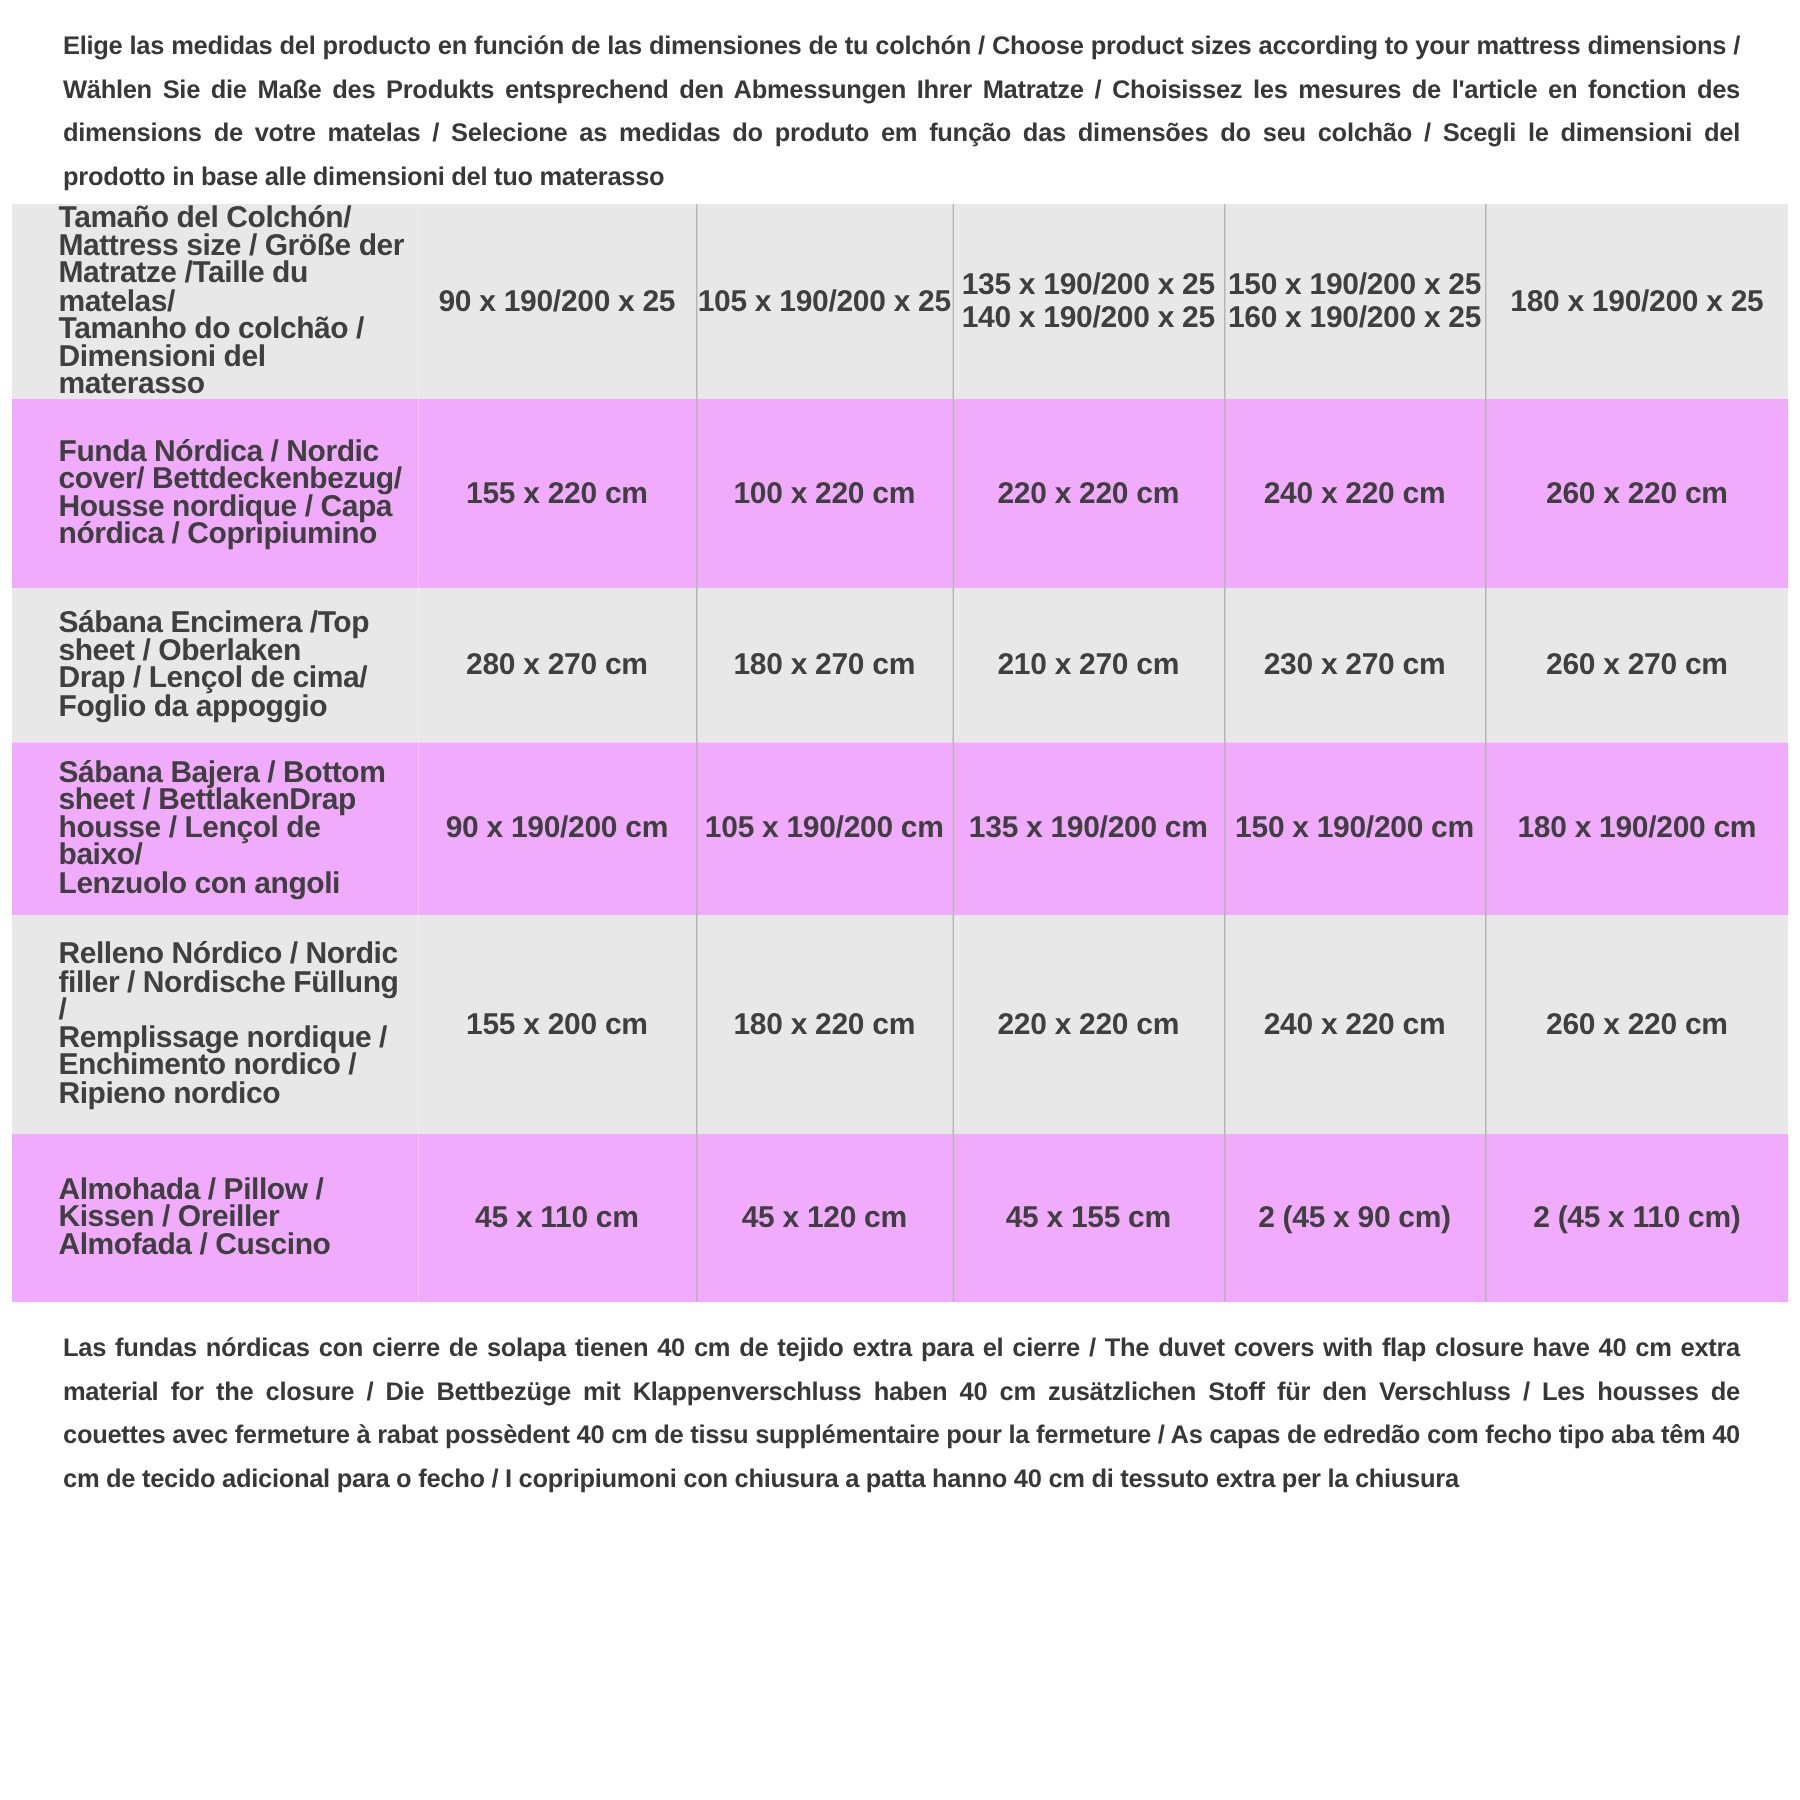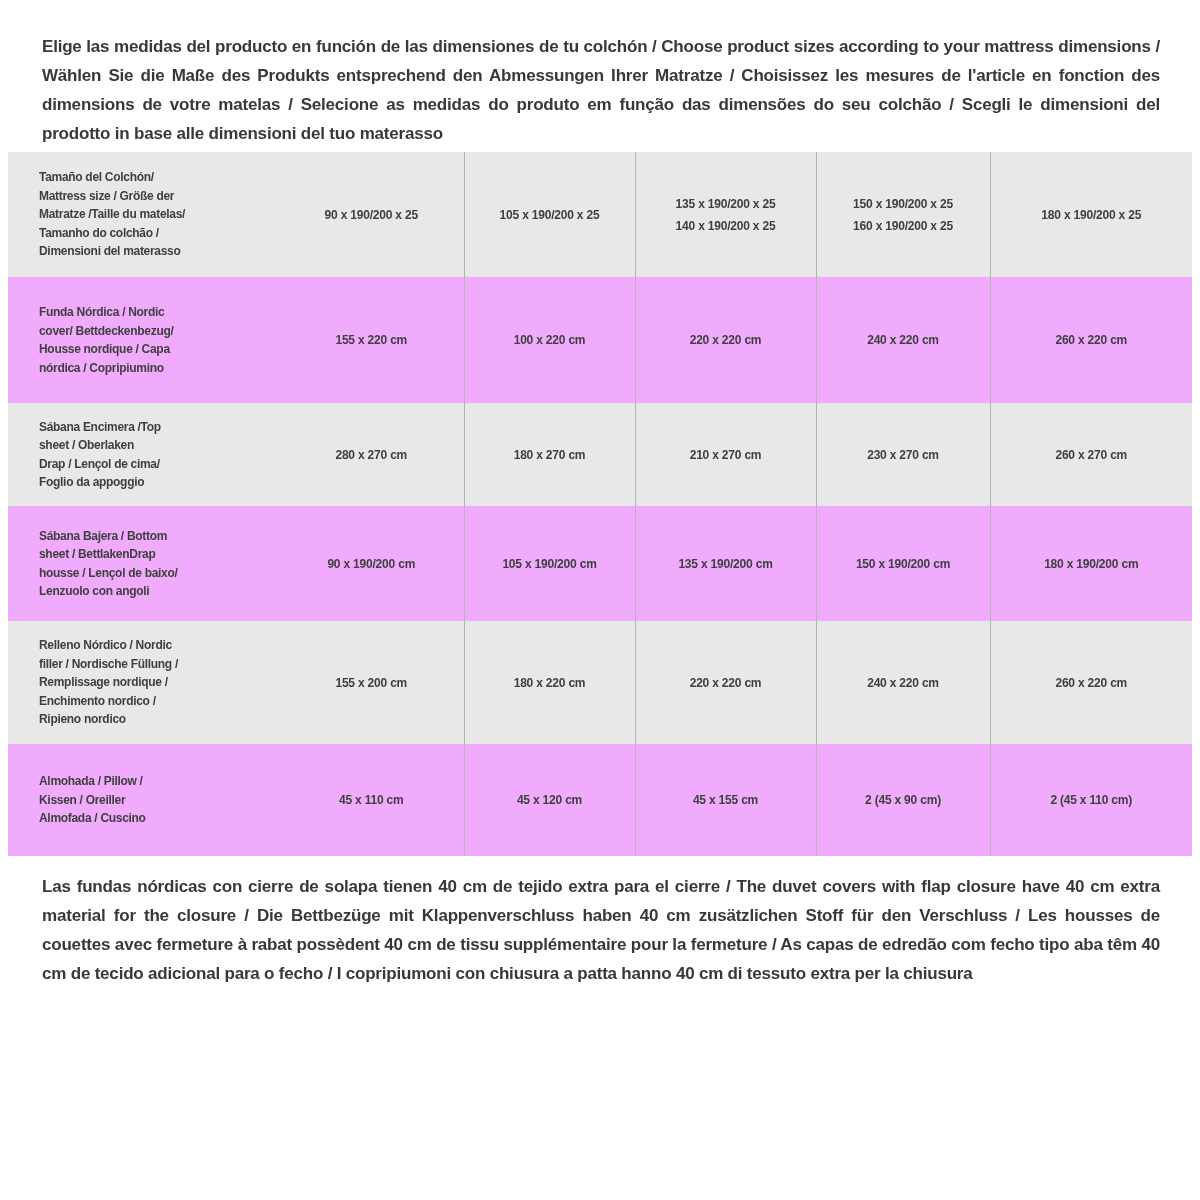--- a/index.html
+++ b/index.html
@@ -22,40 +22,40 @@
   .intro, .footnote {
     margin-left: 42px;
     margin-right: 40px;
     text-align: justify;
     font-size: 17px;
     line-height: 29px;
     letter-spacing: -0.2px;
     color: #383838;
   }
   .intro {
-    padding-top: 32px;
+    padding-top: 16px;
     margin-bottom: 0;
     margin-top: 0;
   }
   .footnote {
     margin-top: 16px;
     margin-bottom: 0;
   }
   table.size-table {
     border-collapse: collapse;
     table-layout: fixed;
     width: 1184px;
     margin-left: 8px;
     margin-top: 4px;
   }
   tr.band { background: #e8e8e8; }
   tr.plain { background: #f0abfc; }
   td {
     vertical-align: middle;
-    font-size: 12px;
+    font-size: 20px;
     padding: 0;
   }
   td.label {
     text-align: left;
     padding-left: 31px;
     padding-right: 6px;
     line-height: 18.5px;
     letter-spacing: -0.3px;
     white-space: pre-line;
   }
@@ -63,21 +63,21 @@
     text-align: center;
     white-space: pre-line;
     line-height: 22px;
     letter-spacing: -0.2px;
   }
   td.sep { border-left: 1px solid #b5b5b5; }
   tr.r0 { height: 125px; }
   tr.r1 { height: 126px; }
   tr.r2 { height: 103px; }
   tr.r3 { height: 115px; }
-  tr.r4 { height: 123px; }
+  tr.r4 { height: 146px; }
   tr.r5 { height: 112px; }
   tr.r6 { height: 100px; }
   tr.r7 { height: 110px; }
 </style>
 </head>
 <body>
 
 <div class="page">
 
   <p class="intro">Elige las medidas del producto en función de las dimensiones de tu colchón / Choose product sizes according to your mattress dimensions / Wählen Sie die Maße des Produkts entsprechend den Abmessungen Ihrer Matratze / Choisissez les mesures de l'article en fonction des dimensions de votre matelas / Selecione as medidas do produto em função das dimensões do seu colchão / Scegli le dimensioni del prodotto in base alle dimensioni del tuo materasso</p>

